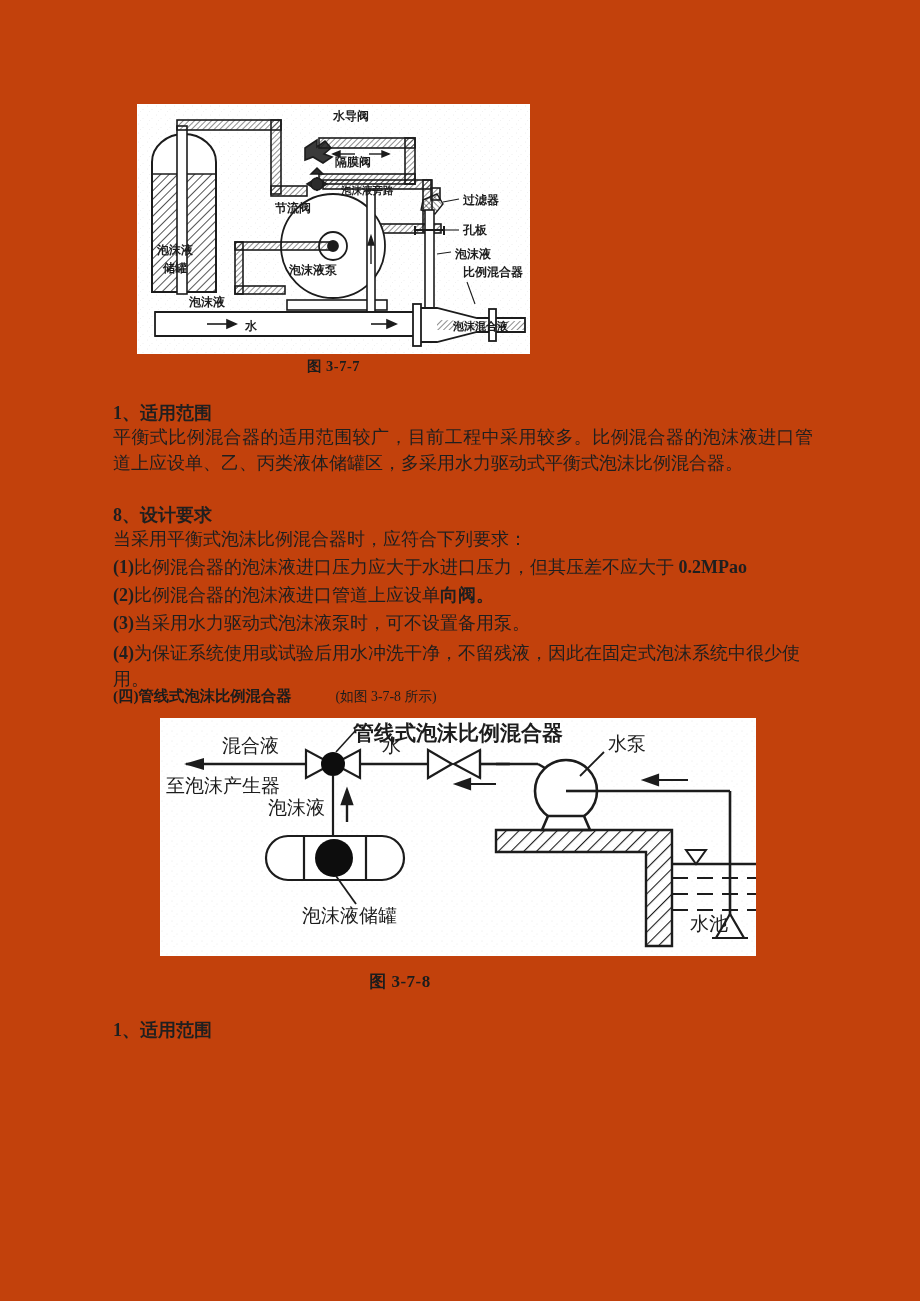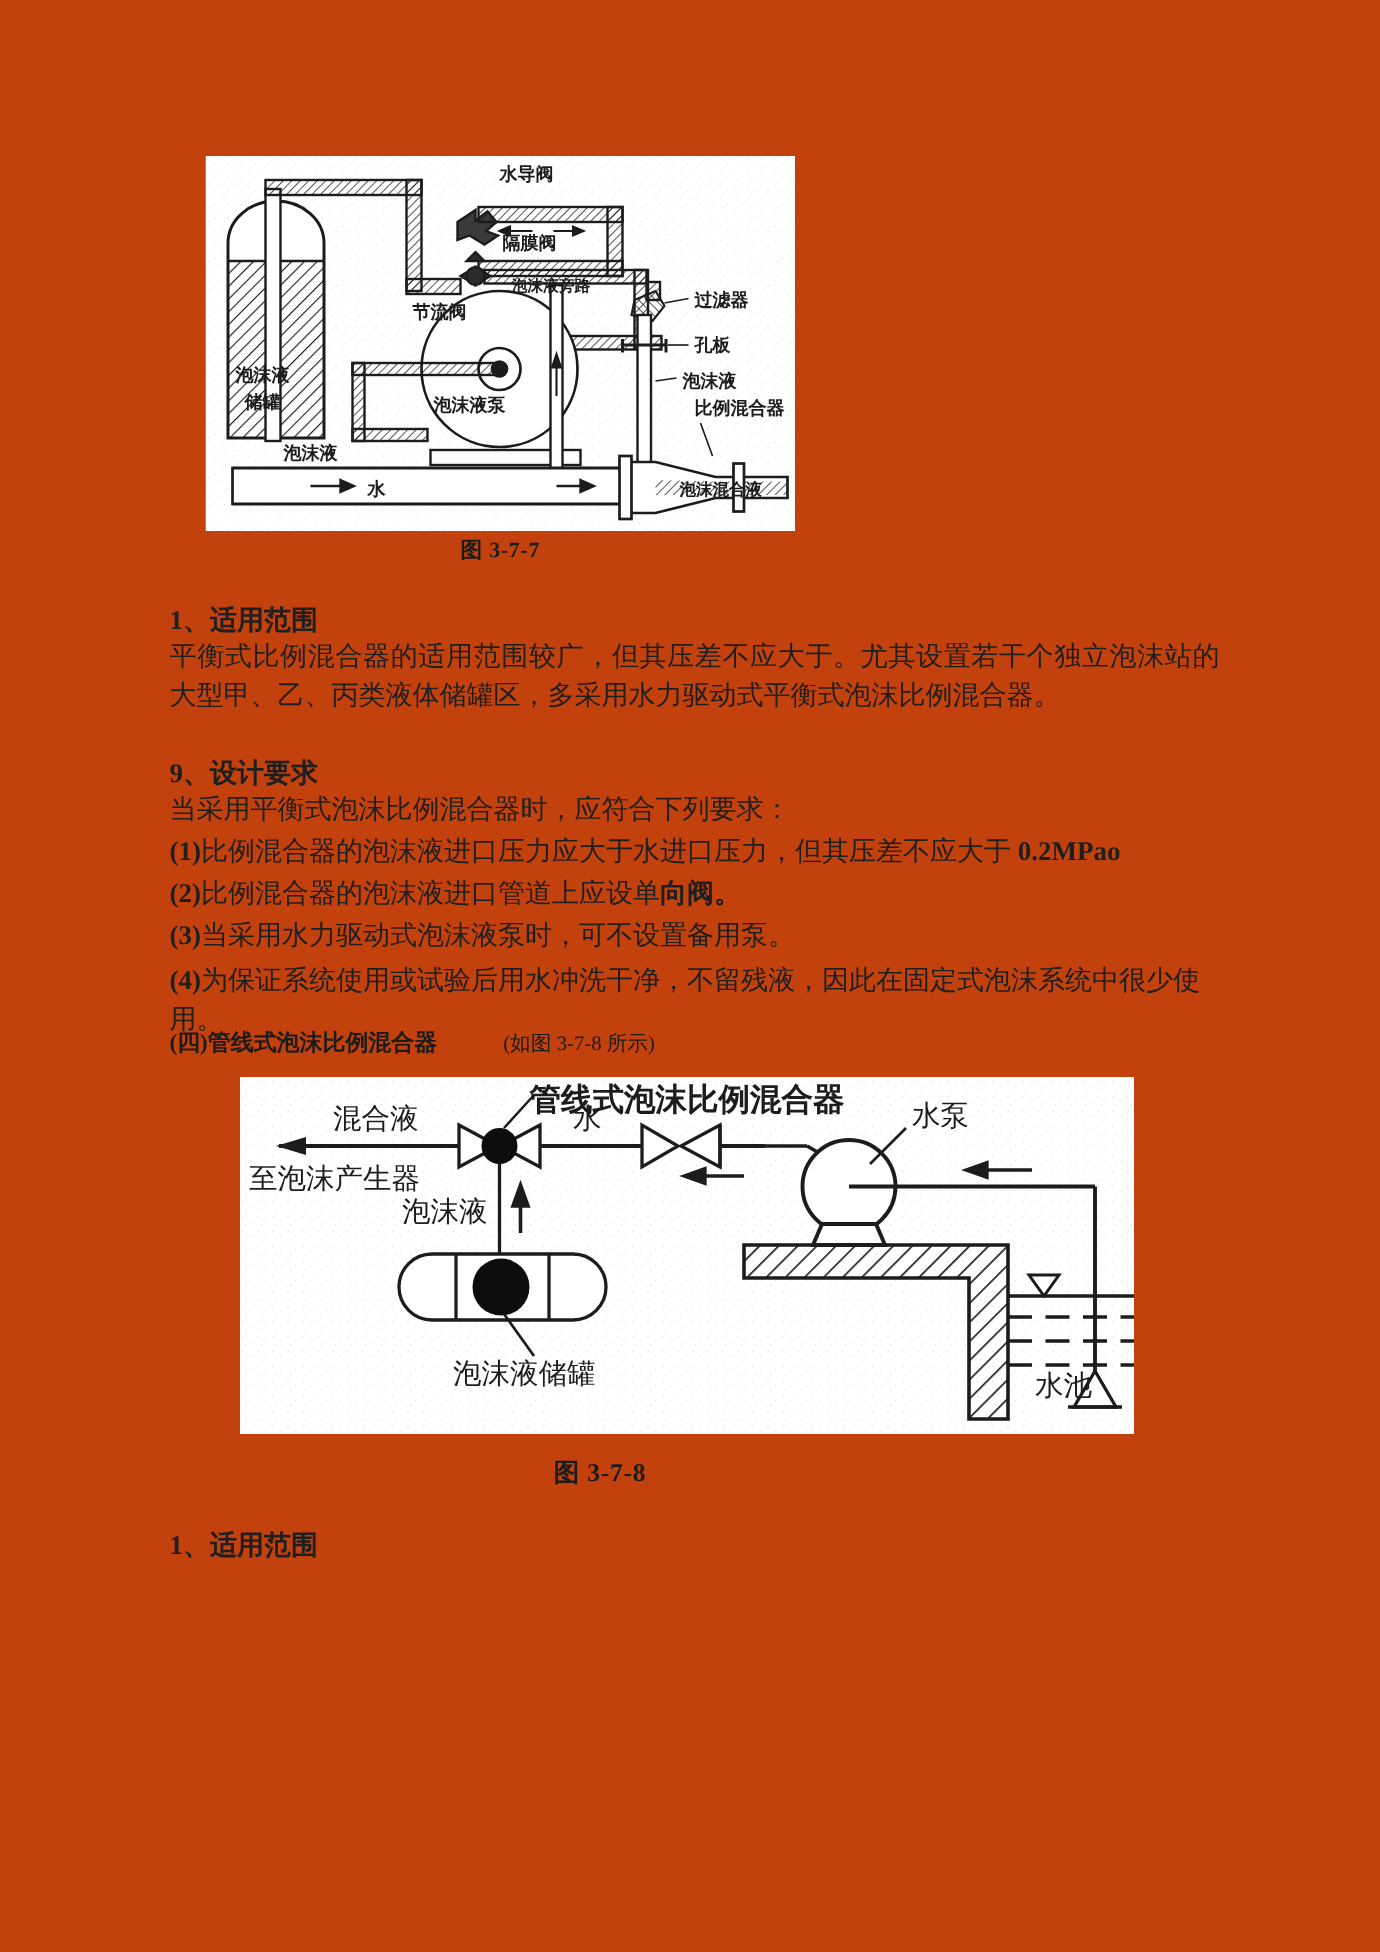--- a/index.html
+++ b/index.html
@@ -205,24 +205,24 @@
         <line x1="330" y1="178" x2="338" y2="200"></line>
       </g>
     </svg>
   </div>
 
   <div class="fig-caption" id="caption-1">图 3-7-7</div>
 
   <div class="txt" style="top:400px;">
     <div class="hd">1、适用范围</div>
   </div>
-  <div class="txt para" style="top:424px;">平衡式比例混合器的适用范围较广，但其压差不应大于。尤其设置若干个独立泡沫站的大型甲、乙、丙类液体储罐区，多采用水力驱动式平衡式泡沫比例混合器。</div>
+  <div class="txt para" style="top:424px;">平衡式比例混合器的适用范围较广，目前工程中采用较多。比例混合器的泡沫液进口管道上应设单、乙、丙类液体储罐区，多采用水力驱动式平衡式泡沫比例混合器。</div>
 
   <div class="txt" style="top:502px;">
-    <div class="hd">9、设计要求</div>
+    <div class="hd">8、设计要求</div>
   </div>
   <div class="txt" style="top:526px;">当采用平衡式泡沫比例混合器时，应符合下列要求：</div>
 
   <div class="txt listline" style="top:554px;">
     <span class="b">(1)</span><span>比例混合器的泡沫液进口压力应大于水进口压力，但其压差不应大于 </span><span class="b">0.2MPao</span>
   </div>
 
   <div class="txt listline" style="top:582px;">
     <span class="b">(2)</span><span>比例混合器的泡沫液进口管道上应设单</span><span class="b">向阀。</span>
   </div>

